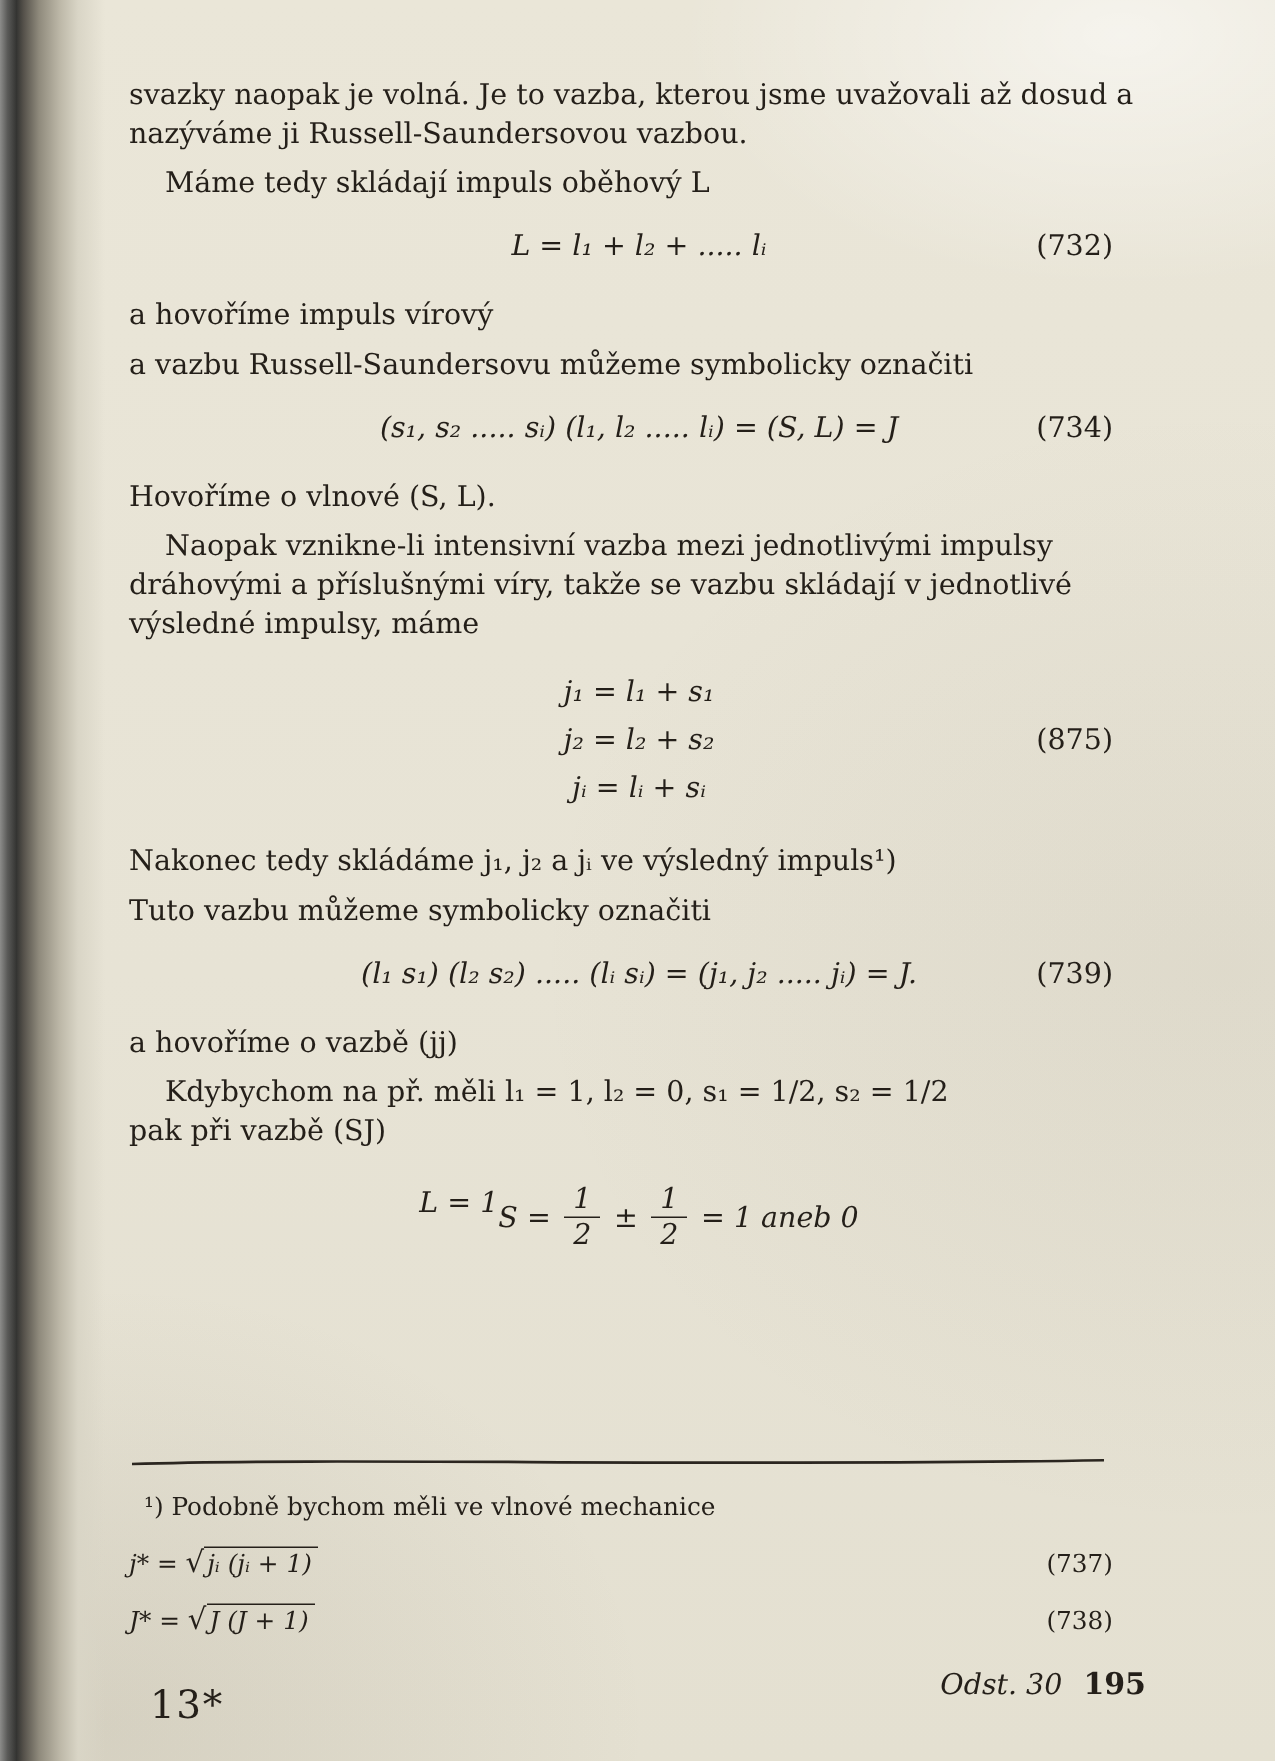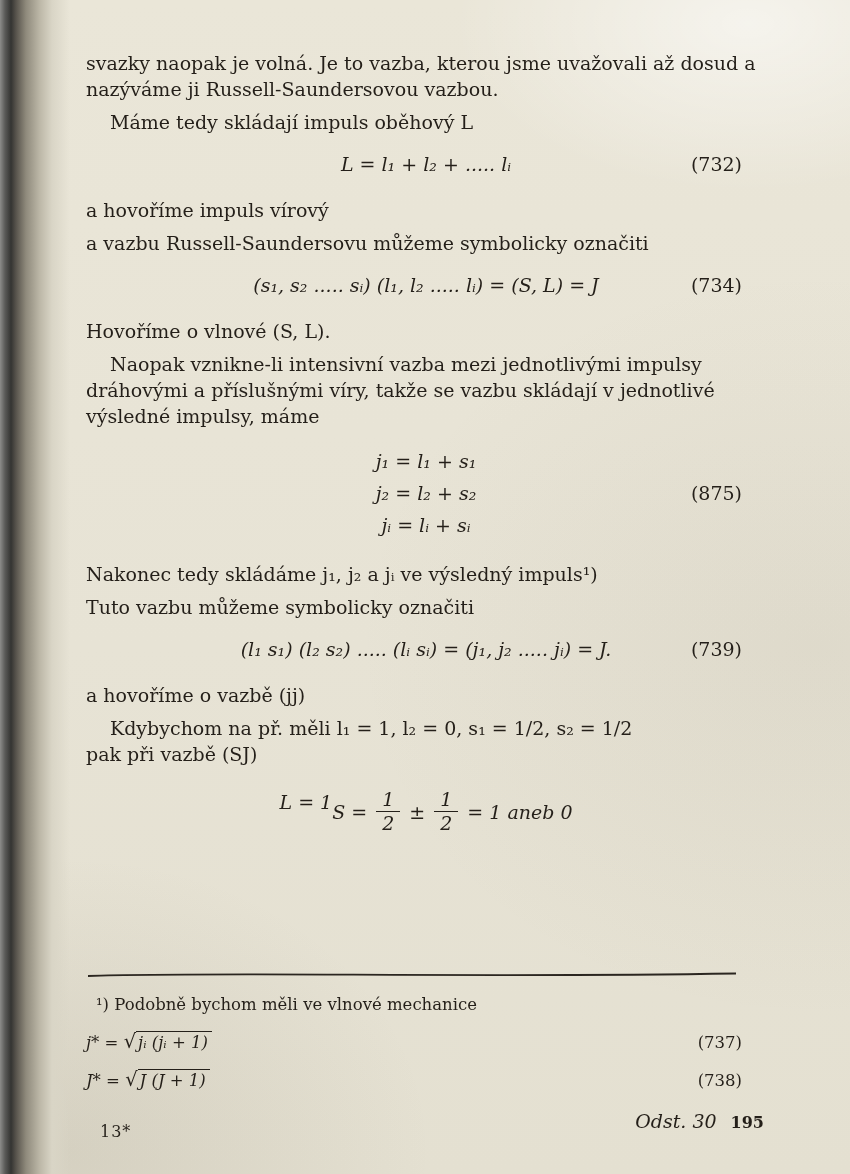--- a/index.html
+++ b/index.html
@@ -79,28 +79,28 @@
   }
   .fn-eq .num {
     position: absolute; right: 24px; top: 50%;
     transform: translateY(-50%); font-style: normal;
   }
   .rad-sign { font-style: normal; font-size: 1.18em; }
   .radicand { border-top: 1.6px solid #241f19; padding: 1px 4px 0 2px; }
 
   .footer-left {
     position: absolute; left: 100px; top: 1122px;
-    font-size: 16px; letter-spacing: 1px;
+    font-size: 26px; letter-spacing: 1px;
   }
   .footer-right {
     position: absolute; right: 86px; top: 1110px;
     font-size: 19px;
   }
   .footer-right .section { font-style: italic; margin-right: 14px; }
-  .footer-right .pagenum { font-weight: bold; font-size: 16px; }
+  .footer-right .pagenum { font-weight: bold; font-size: 20px; }
 </style>
 </head>
 <body>
 
 <div class="page">
   <div class="edge"></div>
 
   <div class="content">
 
     <p class="para">svazky naopak je volná. Je to vazba, kterou jsme uvažovali až dosud a nazýváme ji Russell-Saundersovou vazbou.</p>

